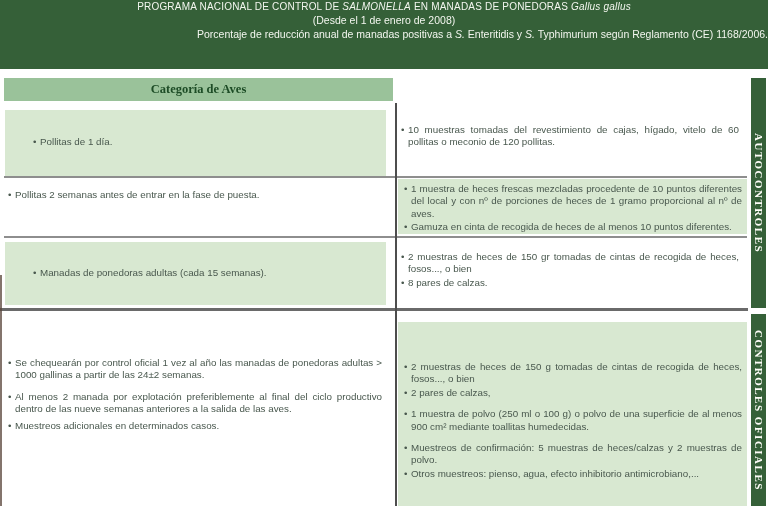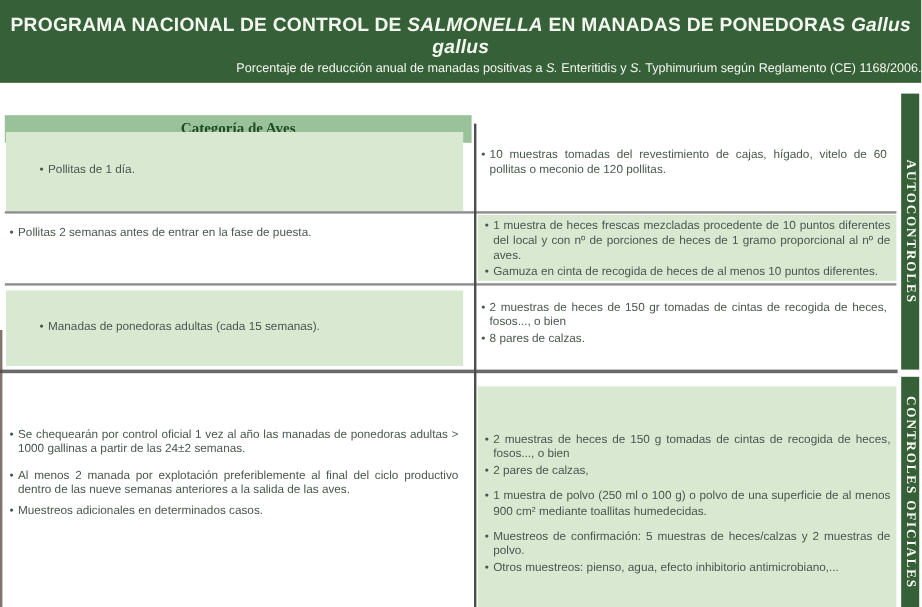--- a/index.html
+++ b/index.html
@@ -2,27 +2,27 @@
 <html><head>
 <meta charset="utf-8">
 <style>
   html,body{margin:0;padding:0;background:#ffffff;}
   .page{position:relative;width:768px;height:506px;background:#ffffff;overflow:hidden;
         font-family:"Liberation Sans",sans-serif;color:#49584e;}
 
   
   .banner{position:absolute;left:0;top:0;width:768px;height:69px;background:#356038;
           color:#f3f6ef;text-align:center;}
-  .banner .l1{padding-top:13px;font-size:16px;font-weight:bold;letter-spacing:.2px;}
+  .banner .l1{padding-top:1px;font-size:10px;font-weight:normal;letter-spacing:.2px;}
   .banner .l2{font-size:10.5px;margin-top:2px;}
   .banner .l3{font-size:10.5px;margin-top:2px;text-align:right;}
   .it{font-style:italic;}
 
   
-  .colhead{position:absolute;top:96px;height:23px;background:#9ac29a;
+  .colhead{position:absolute;top:78px;height:23px;background:#9ac29a;
            color:#1d4c26;font-family:"Liberation Serif",serif;font-weight:bold;
            font-size:12.5px;display:flex;align-items:center;justify-content:center;}
   .colhead.left{left:4px;width:389px;}
   .colhead.right{left:402px;width:347px;}
 
   
   .gcell{position:absolute;background:#d8e8d1;box-sizing:border-box;}
   #r1c1{left:5px;top:110px;width:381px;height:66px;display:flex;align-items:center;padding-left:28px;}
   #r2c2{left:398px;top:179px;width:349px;height:55px;padding:4px 5px 0 6px;}
   #r3c1{left:5px;top:242px;width:381px;height:63px;display:flex;align-items:center;padding-left:28px;}
@@ -58,20 +58,21 @@
   .sidetext{writing-mode:vertical-rl;font-family:"Liberation Serif",serif;font-weight:bold;
             font-size:11px;letter-spacing:1.5px;color:#fdfdf8;white-space:nowrap;}
 </style>
 </head>
 <body>
 
 <div class="page">
 
   <div class="banner">
     <div class="l1"><span>PROGRAMA NACIONAL DE CONTROL DE </span><span class="it">SALMONELLA</span><span> EN MANADAS DE PONEDORAS </span><span class="it">Gallus gallus</span></div>
+    <div class="l2">(Desde el 1 de enero de 2008)</div>
     <div class="l3"><span>Porcentaje de reducción anual  de manadas positivas a </span><span class="it">S.</span><span> Enteritidis y </span><span class="it">S.</span><span> Typhimurium  según Reglamento (CE) 1168/2006.</span></div>
   </div>
 
   <div class="colhead left">
       <span>Categoría de Aves</span>
     </div>
 
   <div class="gcell" id="r1c1">
     <div class="bullet">
         <span class="blt">•</span>

